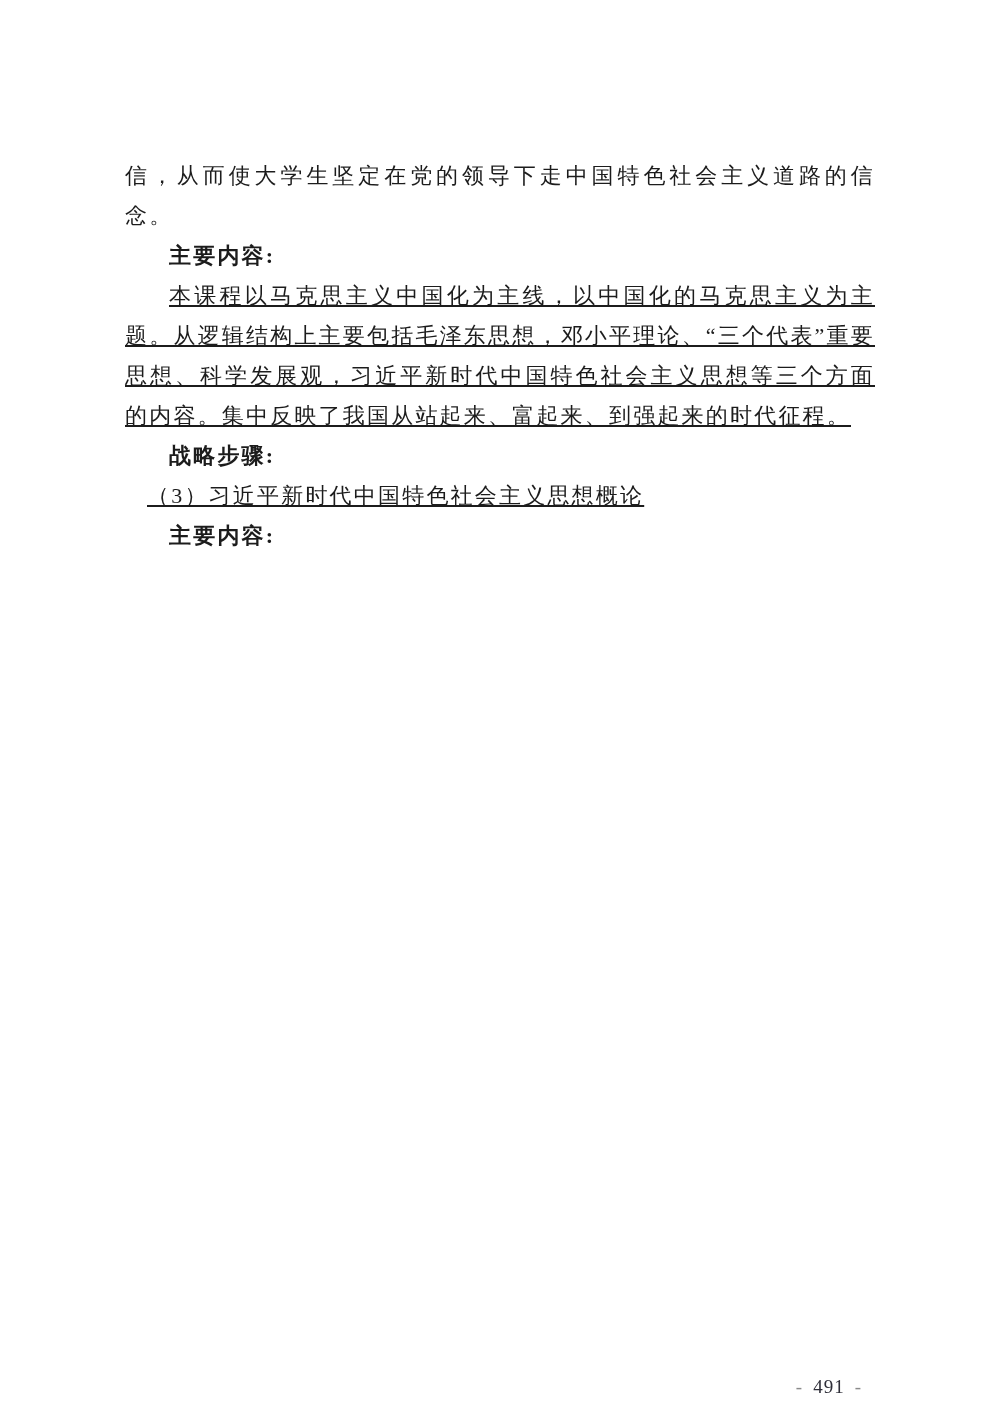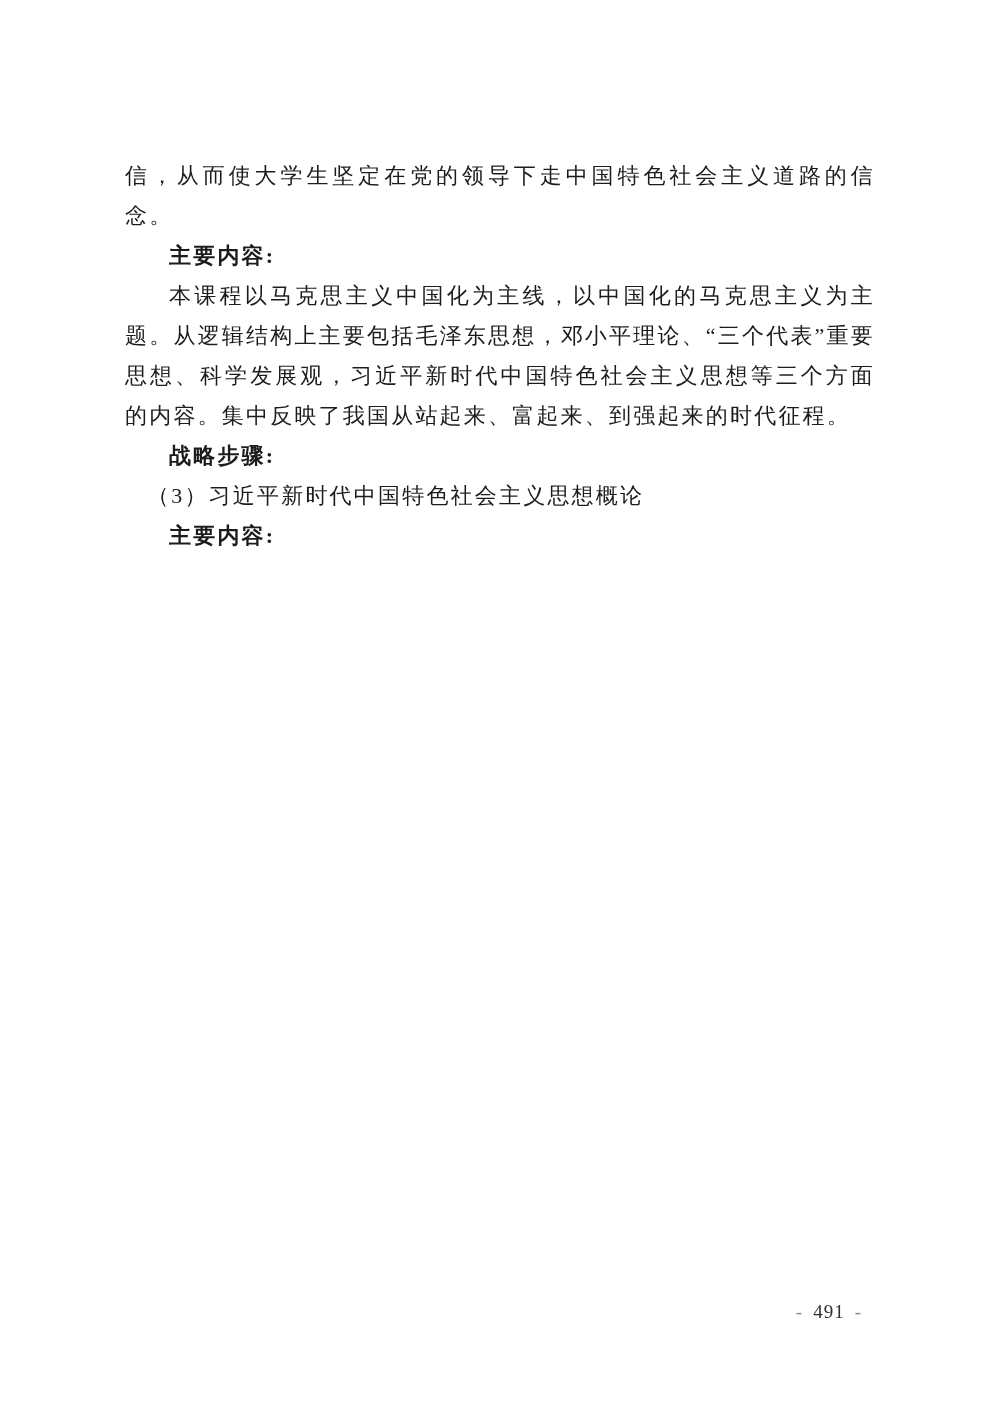--- a/index.html
+++ b/index.html
@@ -22,26 +22,26 @@
   }
   .content p {
     font-size: 22px;
     line-height: 40px;
     letter-spacing: 2.2px;
     text-align: justify;
     text-justify: inter-character;
     word-break: break-all;
   }
   .continuation { text-indent: 0; }
-  .paragraph    { text-indent: 2em; }
-  .list-item    { text-indent: 1em; }
+  .paragraph    { text-indent: 2em; text-decoration: underline; }
+  .list-item    { text-indent: 1em; text-decoration: underline; }
   .heading      { text-indent: 2em; font-weight: bold; }
   .footer {
     position: absolute;
-    top: 1297px;
+    top: 1372px;
     right: 138px;
     font-size: 19px;
     line-height: 30px;
     color: #2e2e38;
     letter-spacing: 1px;
     white-space: nowrap;
   }
   .footer .dash { color: #8a8a8a; }
   .footer .num  { margin: 0 10px; color: #2e2e38; }
 </style>

